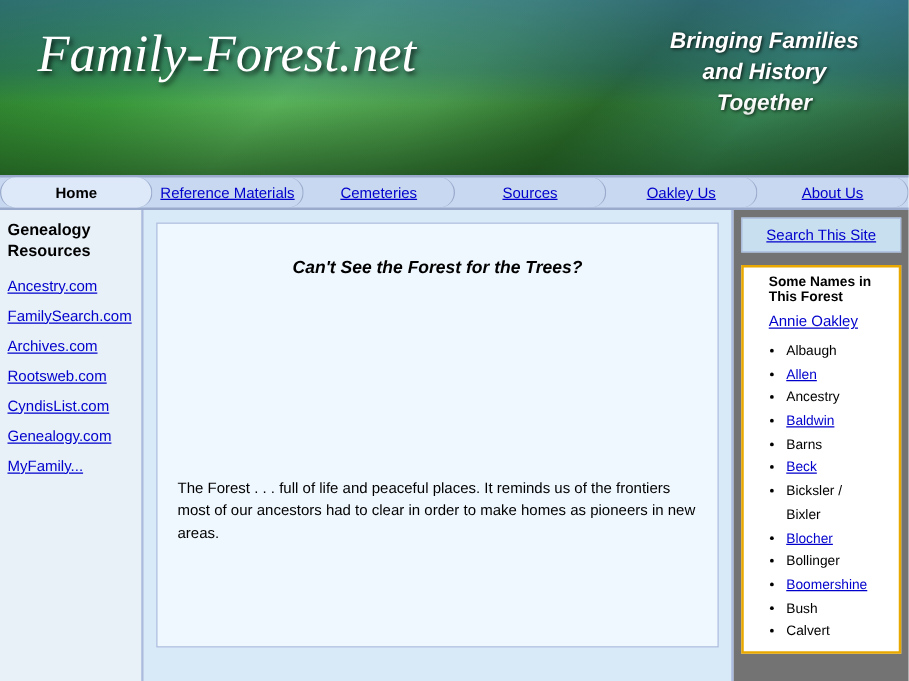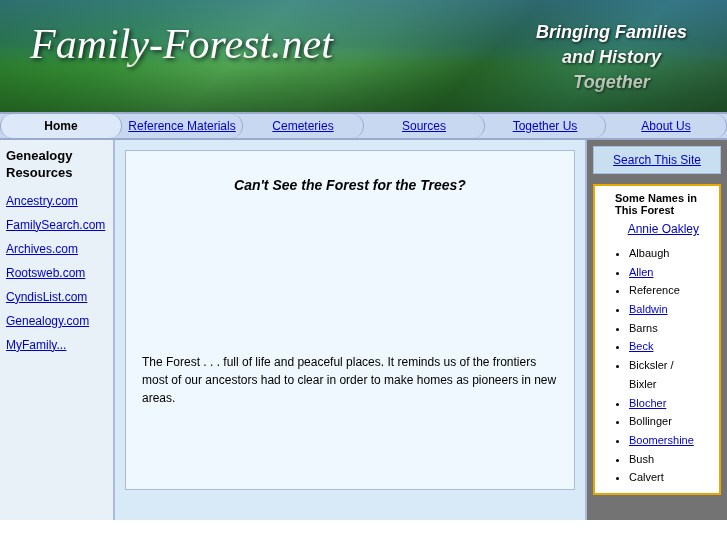--- a/index.html
+++ b/index.html
@@ -1,21 +1,21 @@
 <!DOCTYPE html>
 <html><head>
   <meta charset="utf-8">
   <style>
     * { margin: 0; padding: 0; box-sizing: border-box; }
     body { font-family: Arial, sans-serif; font-size: 12px; background: #fff; width: 727px; overflow-x: hidden; }
 
     
     #header {
       width: 100%;
-      height: 112px;
+      height: 140px;
       background: linear-gradient(135deg, #2a7a2a 0%, #3a9a3a 20%, #5ab55a 35%, #4a9a4a 50%, #2a6a2a 65%, #3a8a5a 80%, #2a5a3a 100%);
       position: relative;
       overflow: hidden;
     }
     #header-overlay {
       position: absolute;
       top: 0; left: 0; right: 0; bottom: 0;
       background: linear-gradient(180deg, rgba(50,100,180,0.5) 0%, rgba(30,80,150,0.3) 40%, rgba(0,0,0,0) 60%);
     }
     #header-title {
@@ -152,21 +152,21 @@
       background: #fff;
       padding: 6px 20px;
     }
     #names-title {
       font-size: 11px;
       font-weight: bold;
       margin-bottom: 6px;
       color: #000;
     }
     #featured-name {
-      text-align: right;
+      text-align: left;
       margin-bottom: 8px;
     }
     #featured-name a { color: #0000cc; text-decoration: underline; font-size: 12px; }
     .names-list {
       list-style: disc;
       padding-left: 14px;
       font-size: 11px;
       line-height: 1.7;
     }
     .names-list li { color: #000; }
@@ -193,21 +193,21 @@
   <div class="nav-item">
     <a href="#">Reference Materials</a>
   </div>
   <div class="nav-item">
     <a href="#">Cemeteries</a>
   </div>
   <div class="nav-item">
     <a href="#">Sources</a>
   </div>
   <div class="nav-item">
-    <a href="#">Together Us</a>
+    <a href="#">Oakley Us</a>
   </div>
   <div class="nav-item">
     <a href="#">About Us</a>
   </div>
 </nav>
 
 <div id="main-layout">
 
   <div id="sidebar">
     <div id="sidebar-title">Genealogy Resources</div>
@@ -232,21 +232,21 @@
       <a href="#">Search This Site</a>
     </div>
     <div id="names-box">
       <div id="names-title">Some Names in This Forest</div>
       <div id="featured-name">
         <a href="#">Annie Oakley</a>
       </div>
       <ul class="names-list">
         <li class="no-link"><span>Albaugh</span></li>
         <li><a href="#">Allen</a></li>
-        <li class="no-link"><span>Reference</span></li>
+        <li class="no-link"><span>Ancestry</span></li>
         <li><a href="#">Baldwin</a></li>
         <li class="no-link"><span>Barns</span></li>
         <li><a href="#">Beck</a></li>
         <li class="no-link"><span>Bicksler / Bixler</span></li>
         <li><a href="#">Blocher</a></li>
         <li class="no-link"><span>Bollinger</span></li>
         <li><a href="#">Boomershine</a></li>
         <li class="no-link"><span>Bush</span></li>
         <li class="no-link"><span>Calvert</span></li>
       </ul>

